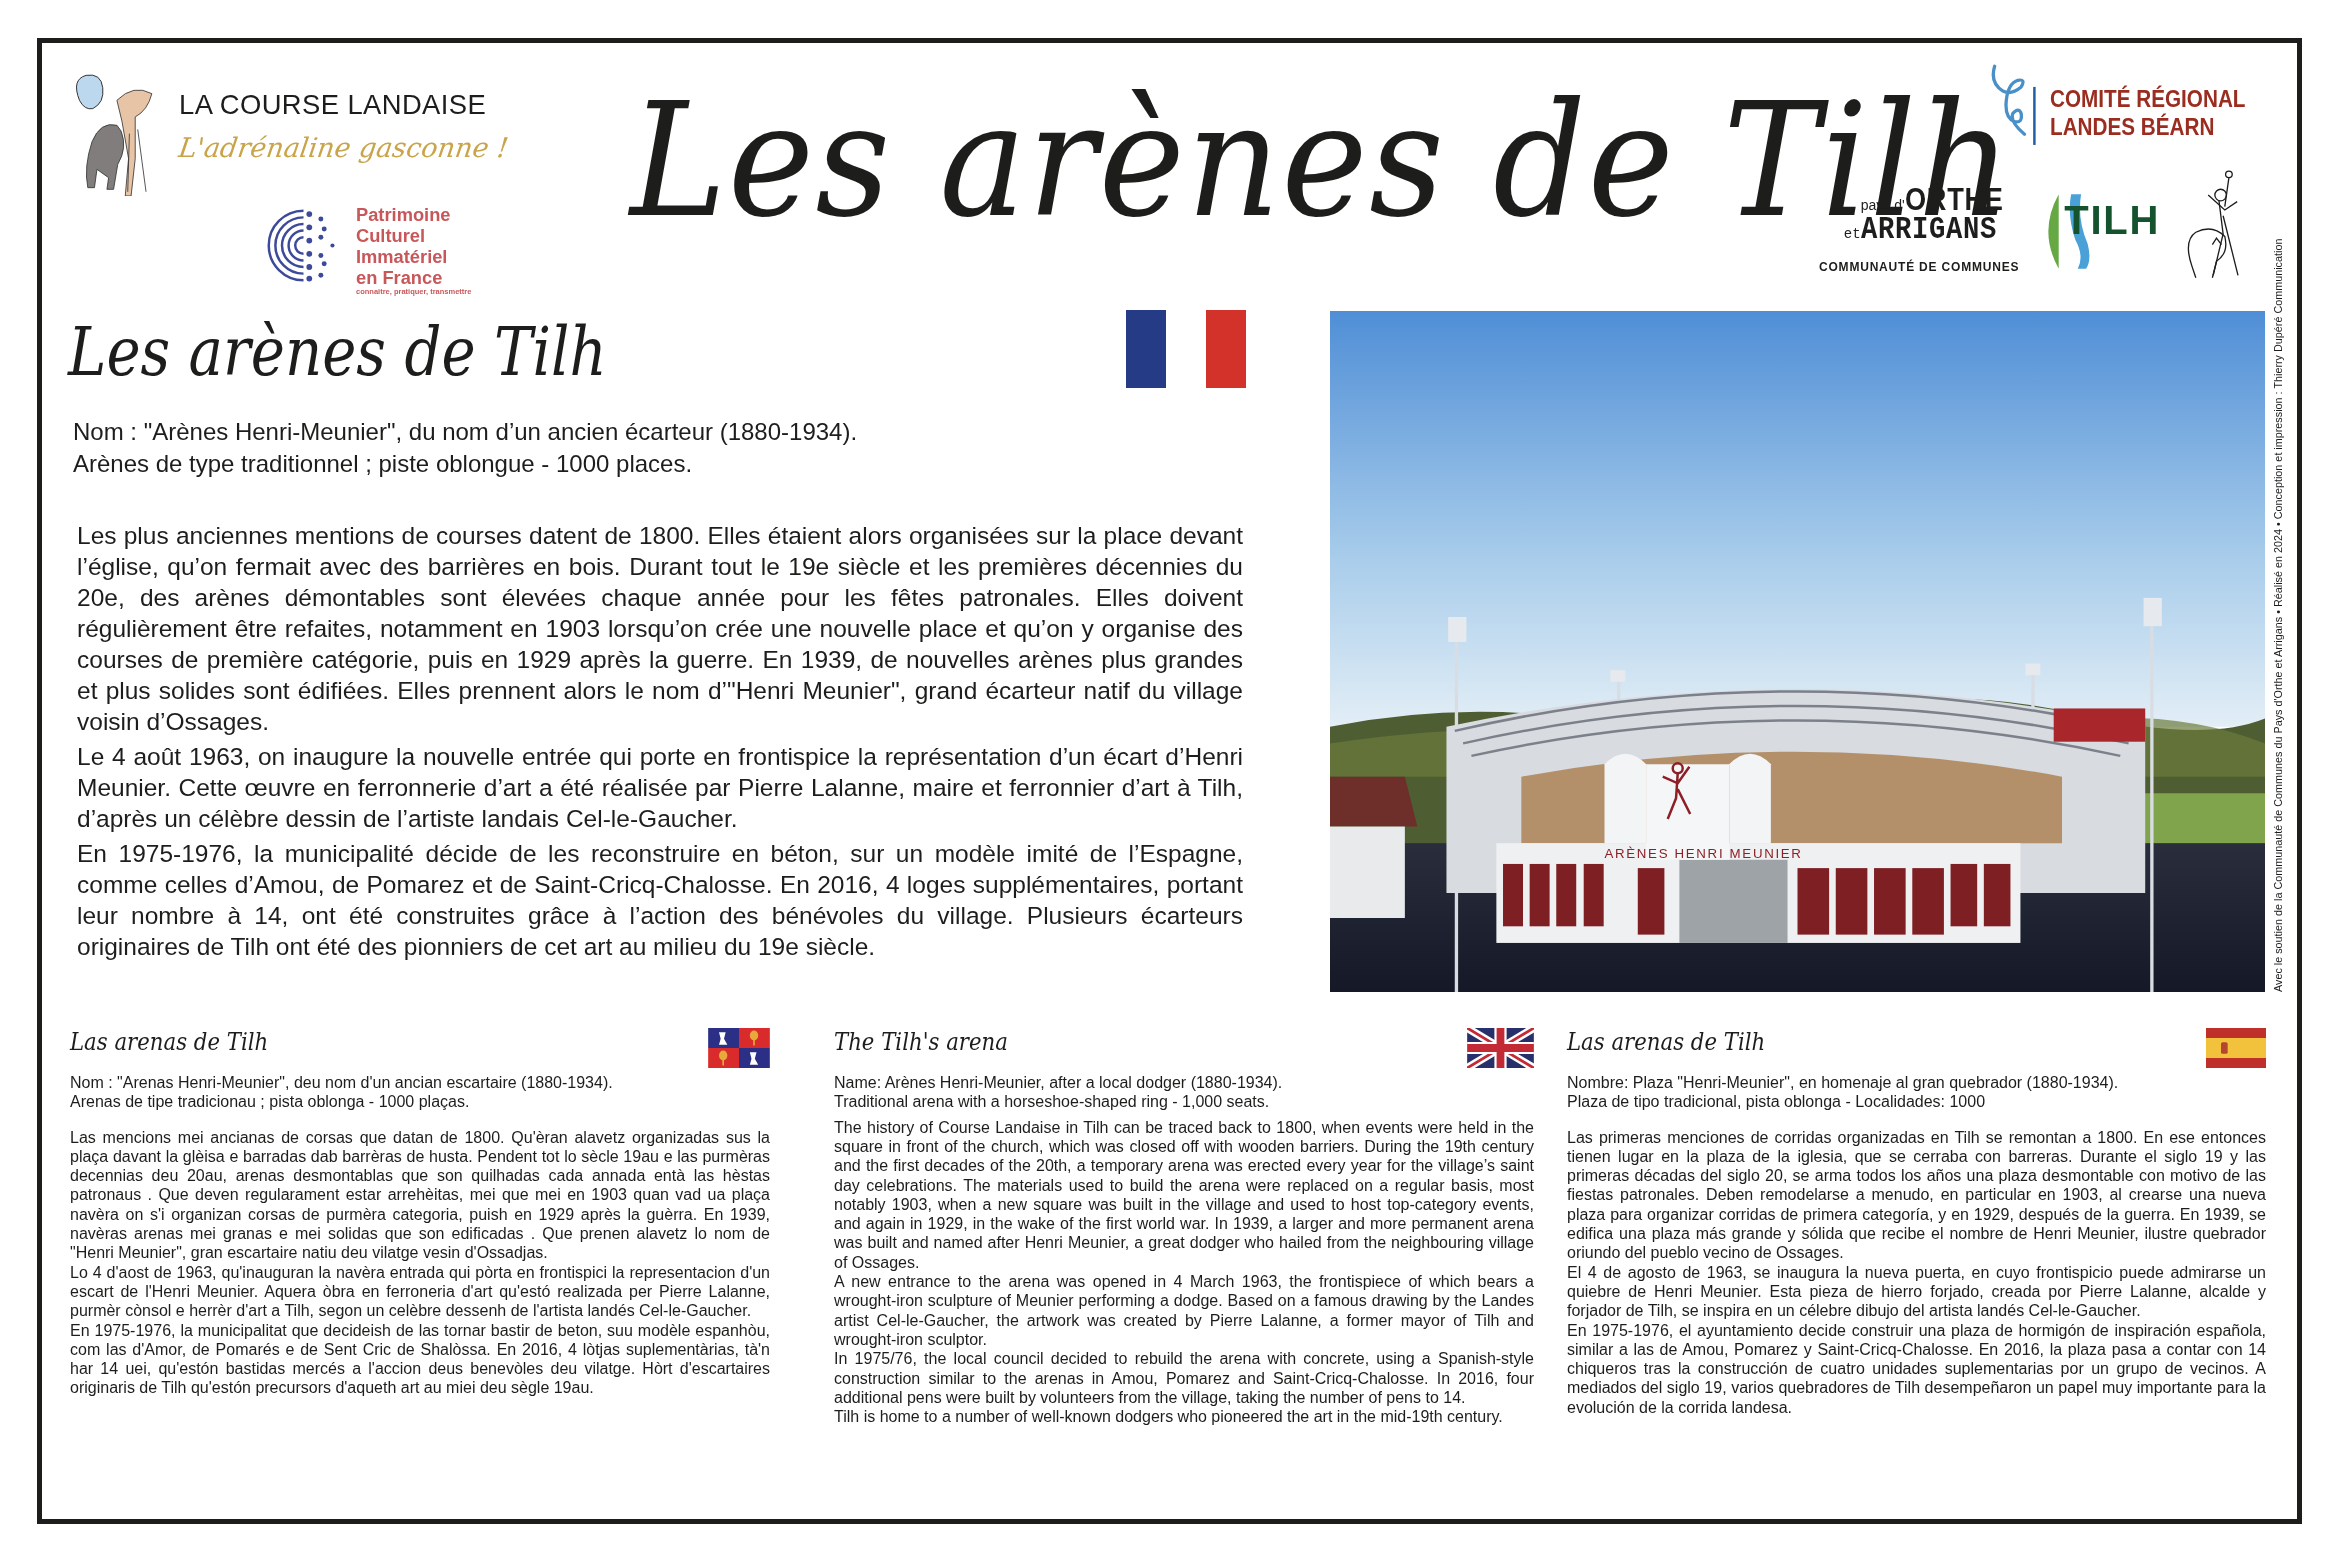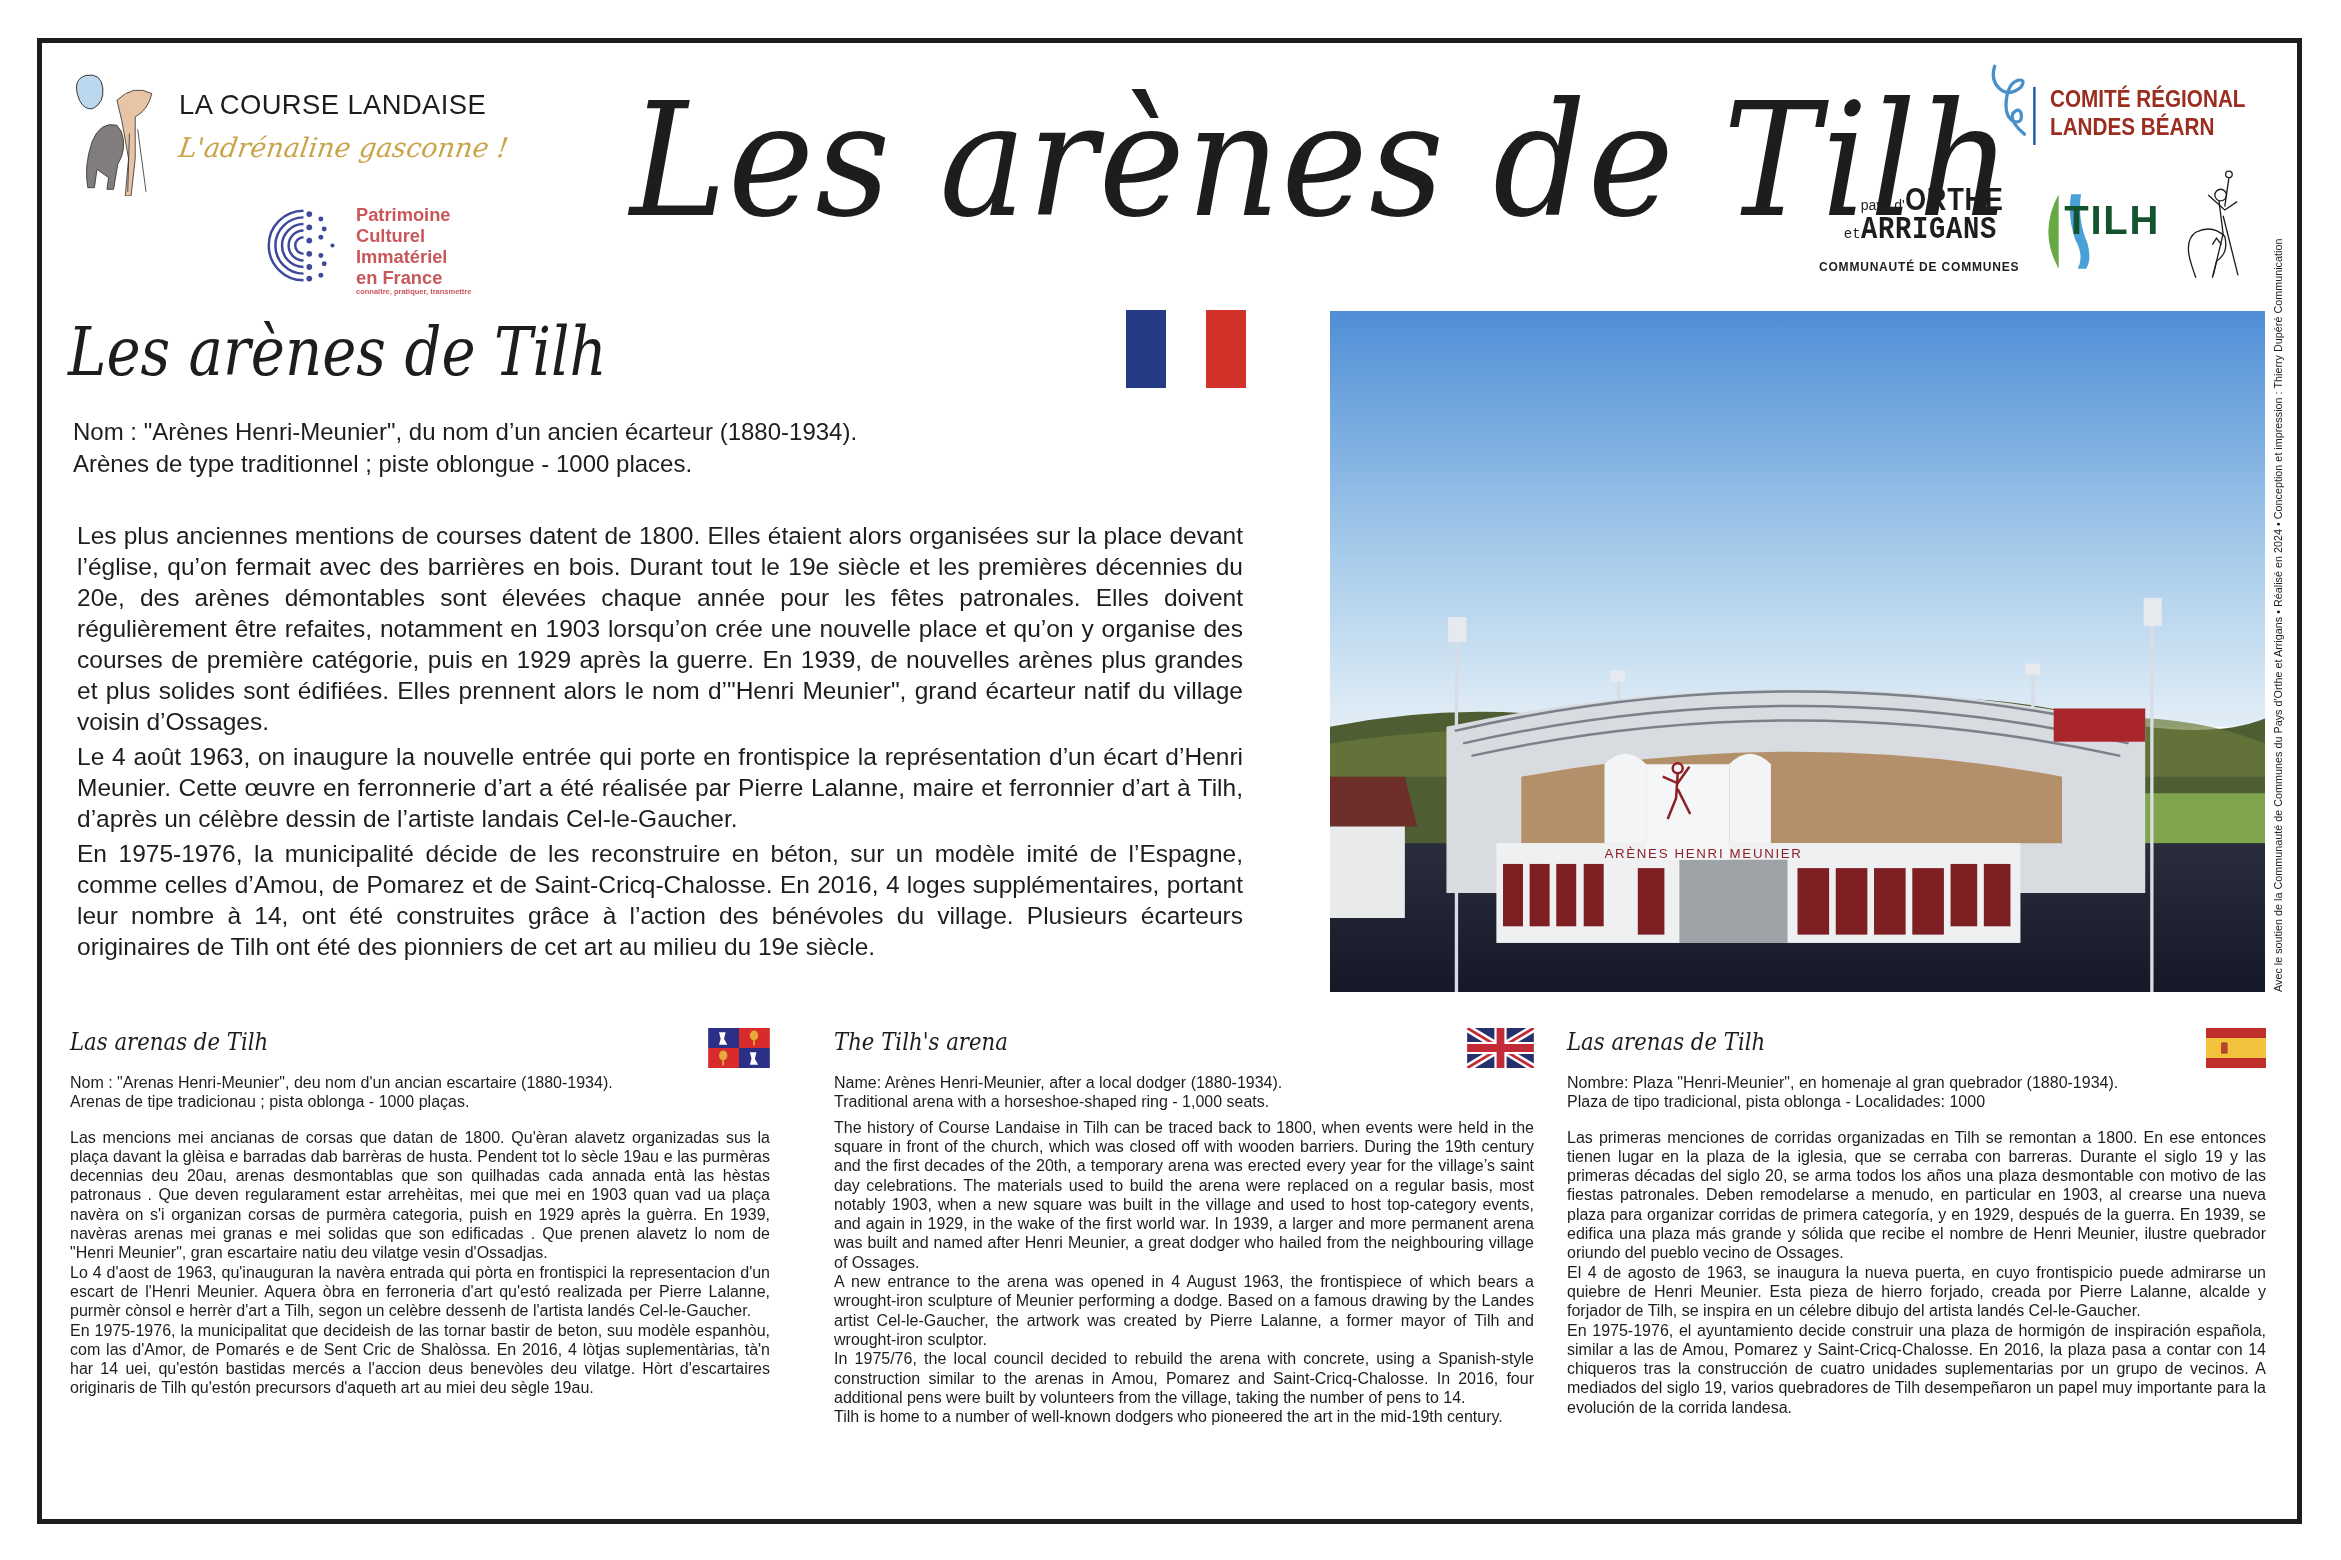--- a/index.html
+++ b/index.html
@@ -265,21 +265,21 @@
     <path d="M0 0 L60 36 M60 0 L0 36" stroke="#c22a36" stroke-width="2.5"></path>
     <path d="M30 0 V36 M0 18 H60" stroke="#ffffff" stroke-width="11"></path>
     <path d="M30 0 V36 M0 18 H60" stroke="#c22a36" stroke-width="7"></path>
   </svg>
   <div class="col-intro">
     <div>Name: Arènes Henri-Meunier, after a local dodger (1880-1934).</div>
     <div>Traditional arena with a horseshoe-shaped ring - 1,000 seats.</div>
   </div>
   <div class="col-body">
     <p>The history of Course Landaise in Tilh can be traced back to 1800, when events were held in the square in front of the church, which was closed off with wooden barriers. During the 19th century and the first decades of the 20th, a temporary arena was erected every year for the village’s saint day celebrations. The materials used to build the arena were replaced on a regular basis, most notably 1903, when a new square was built in the village and used to host top-category events, and again in 1929, in the wake of the first world war. In 1939, a larger and more permanent arena was built and named after Henri Meunier, a great dodger who hailed from the neighbouring village of Ossages.</p>
-    <p>A new entrance to the arena was opened in 4 August 1963, the frontispiece of which bears a wrought-iron sculpture of Meunier performing a dodge. Based on a famous drawing by the Landes artist Cel-le-Gaucher, the artwork was created by Pierre Lalanne, a former mayor of Tilh and wrought-iron sculptor.</p>
+    <p>A new entrance to the arena was opened in 4 March 1963, the frontispiece of which bears a wrought-iron sculpture of Meunier performing a dodge. Based on a famous drawing by the Landes artist Cel-le-Gaucher, the artwork was created by Pierre Lalanne, a former mayor of Tilh and wrought-iron sculptor.</p>
     <p>In 1975/76, the local council decided to rebuild the arena with concrete, using a Spanish-style construction similar to the arenas in Amou, Pomarez and Saint-Cricq-Chalosse. In 2016, four additional pens were built by volunteers from the village, taking the number of pens to 14.</p>
     <p>Tilh is home to a number of well-known dodgers who pioneered the art in the mid-19th century.</p>
   </div>
 </div>
 
 <div class="col col-es" style="left:1567px; width:699px;">
   <div class="col-title">Las arenas de Tilh</div>
   <svg class="col-flag" style="width:60px; height:40px;" viewBox="0 0 72 48">
     <rect width="72" height="48" fill="#c0302b"></rect>
     <rect y="12" width="72" height="24" fill="#f2c23c"></rect>

